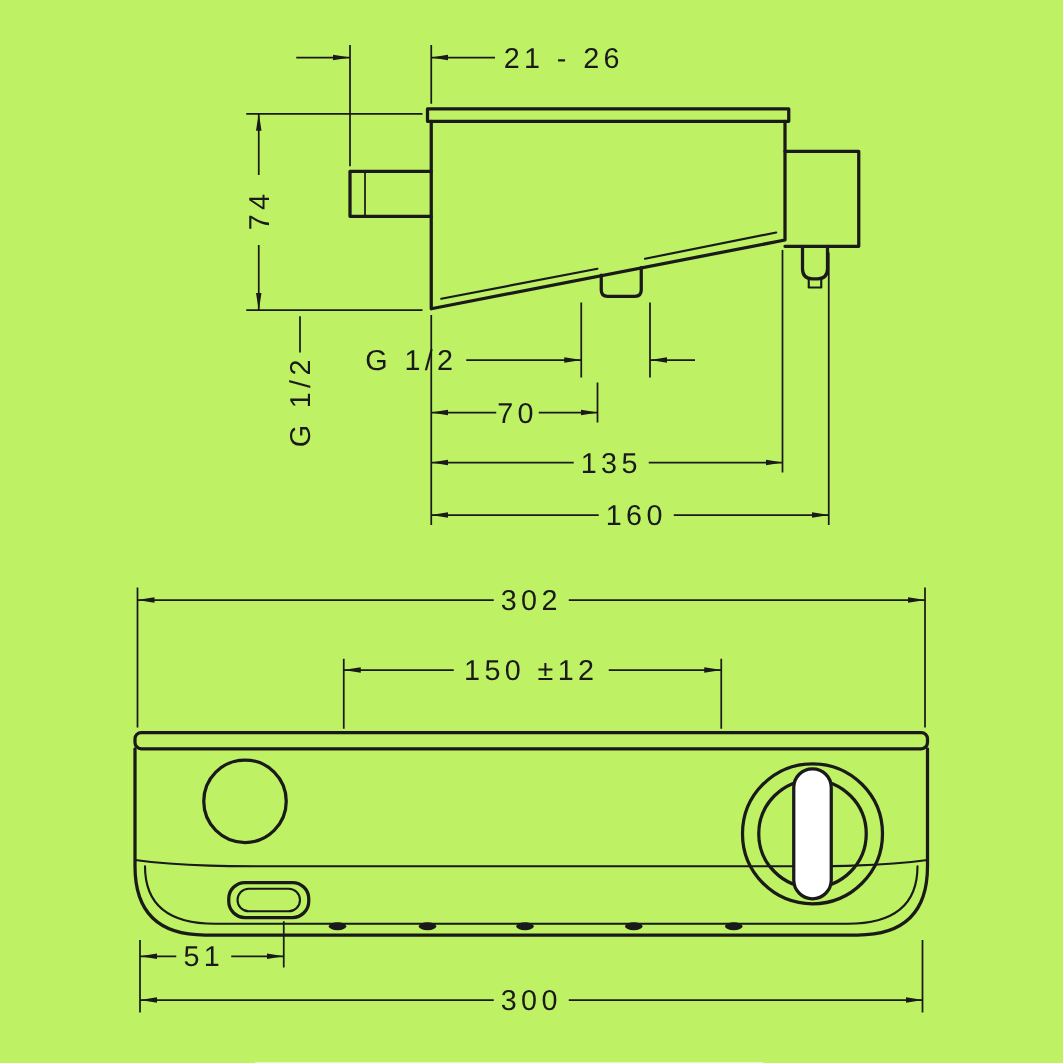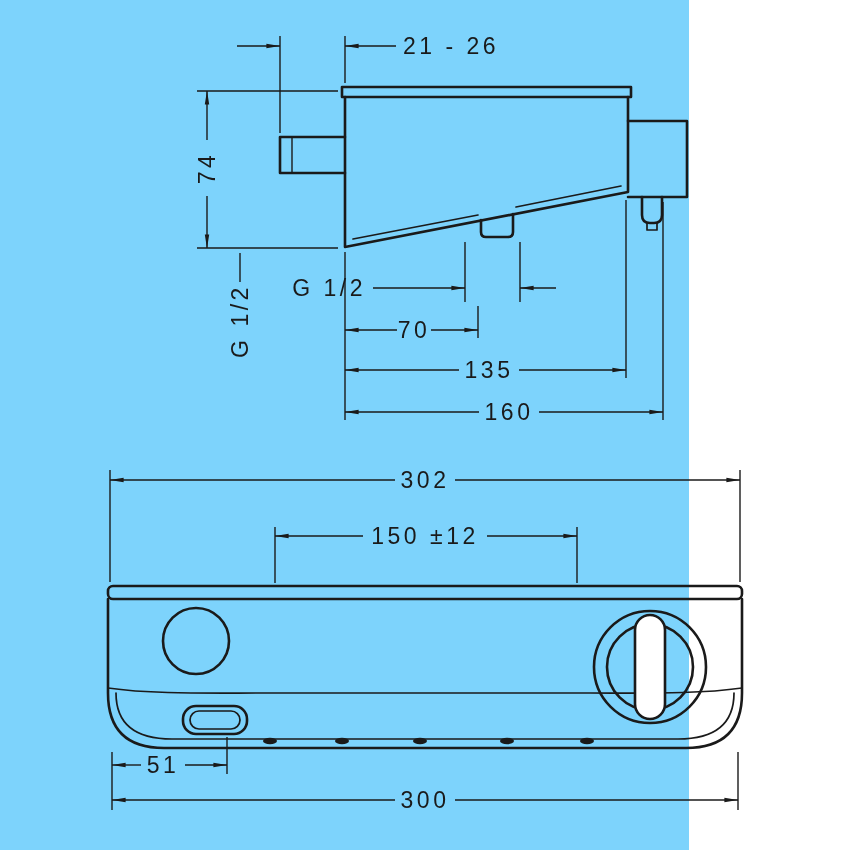--- a/index.html
+++ b/index.html
@@ -1,16 +1,16 @@
 <!DOCTYPE html>
 <html><head>
 <meta charset="utf-8">
 <style>
   html,body{margin:0;padding:0;background:#ffffff;}
-  .stage{width:689px;height:850px;background:#7dd3fc;position:relative;font-family:"Liberation Sans",sans-serif;}
+  .stage{width:850px;height:850px;background:#bef264;position:relative;font-family:"Liberation Sans",sans-serif;}
   svg{display:block;}
   .ol{fill:none;stroke:#1a1a1a;stroke-width:2.6;stroke-linejoin:round;stroke-linecap:round;}
   .ol2{fill:none;stroke:#1a1a1a;stroke-width:1.7;stroke-linejoin:round;stroke-linecap:round;}
   .dl{fill:none;stroke:#1a1a1a;stroke-width:1.4;stroke-linecap:butt;}
   .lbl{font-family:"Liberation Sans",sans-serif;font-size:23px;letter-spacing:3.5px;fill:#1a1a1a;dominant-baseline:central;}
   .solid{fill:#1a1a1a;stroke:none;}
   .whitefill{fill:#ffffff;stroke:#1a1a1a;stroke-width:2.6;}
 </style>
 </head>
 <body>

